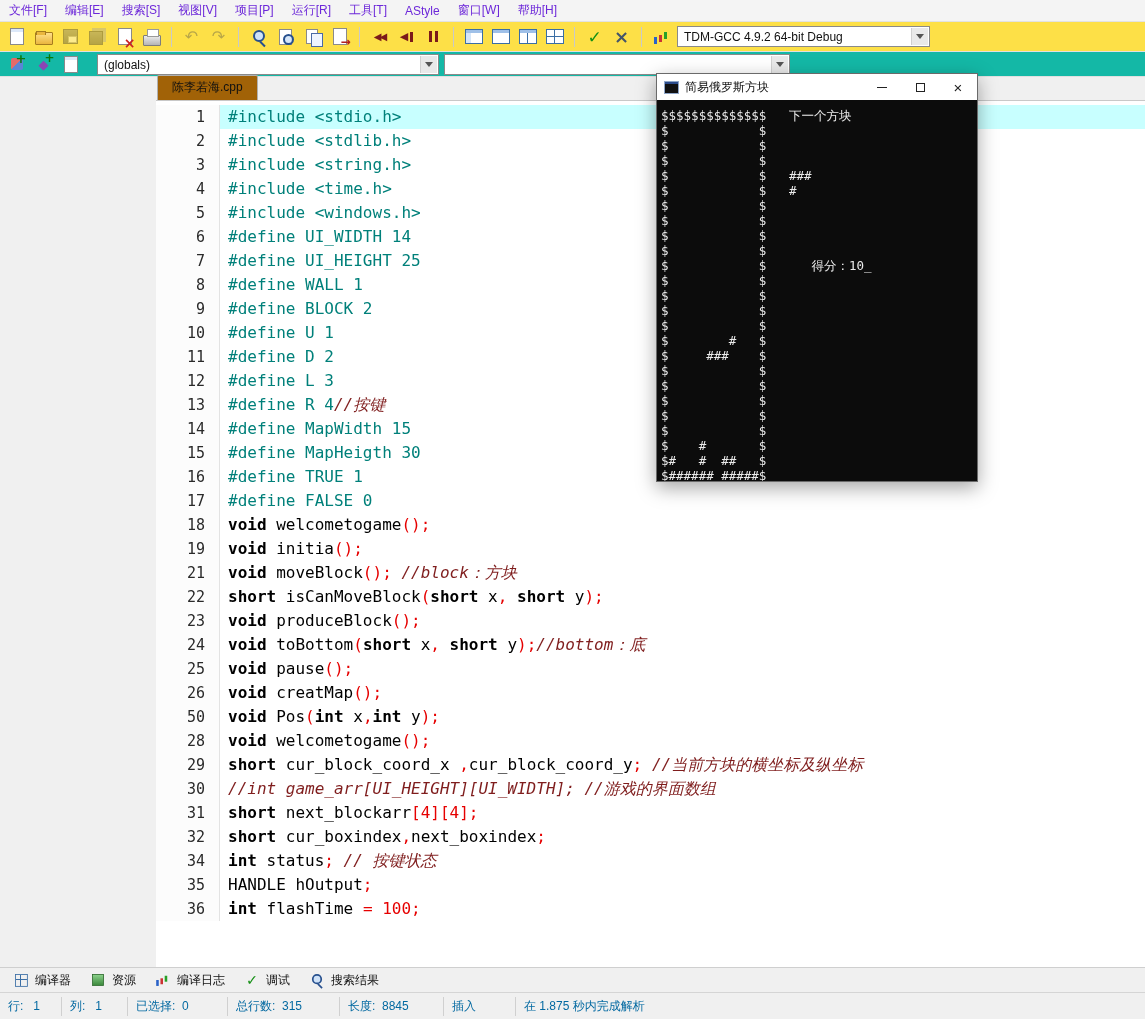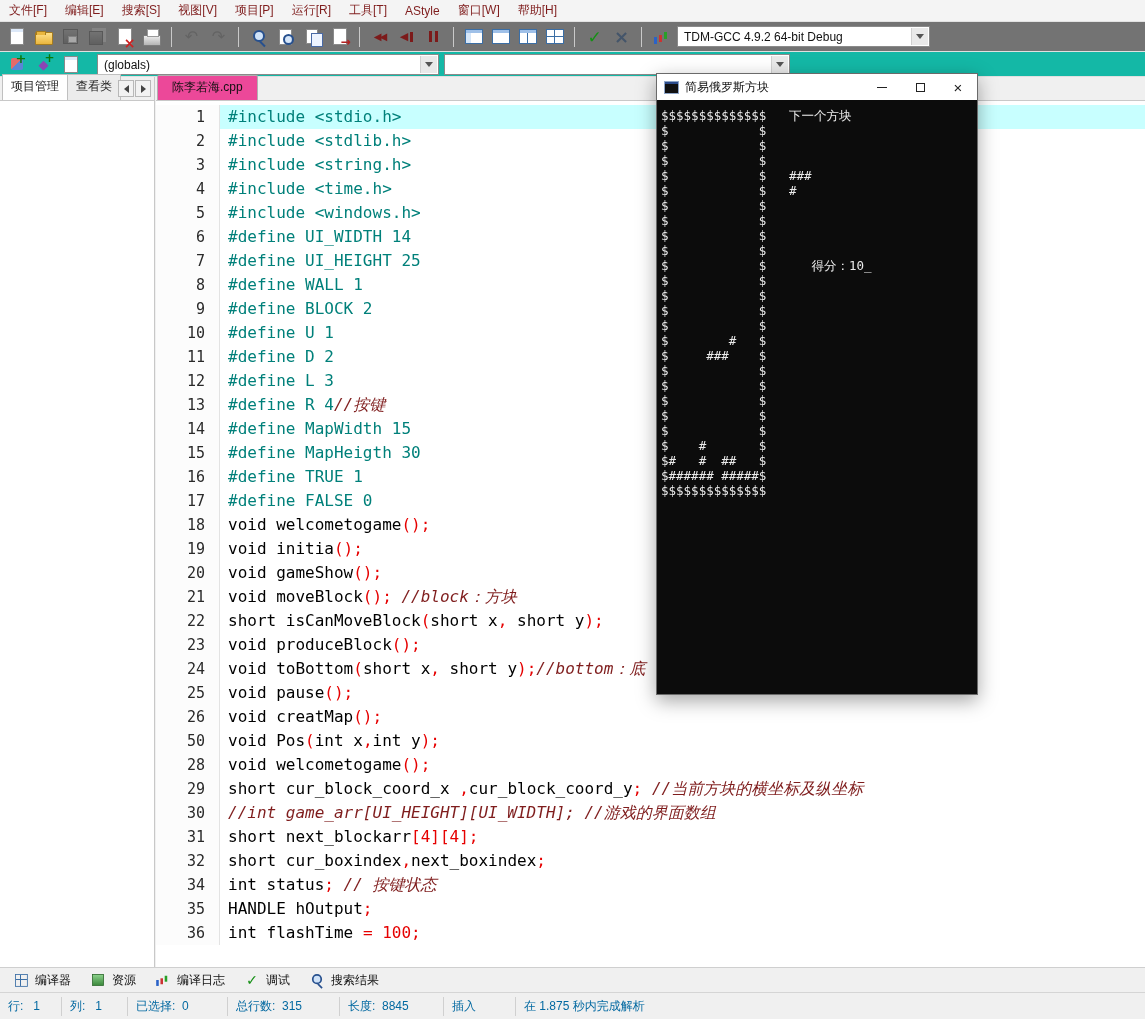--- a/index.html
+++ b/index.html
@@ -1,25 +1,25 @@
 <!DOCTYPE html>
 <html><head>
 <meta charset="utf-8">
 <style>
   *{margin:0;padding:0;box-sizing:border-box}
   html,body{width:1145px;height:1019px}
   body{font-family:"Liberation Sans",sans-serif;background:#fff;position:relative;overflow:hidden}
   .app{position:absolute;inset:0;background:#f0f0f0}
 
   
-  .menubar{position:absolute;left:0;top:0;right:0;height:22px;background:#f4f4f4;border-bottom:1px solid #e2e2e2;display:flex;align-items:stretch;font-size:12px;color:#7f1d1d}
+  .menubar{position:absolute;left:0;top:0;right:0;height:22px;background:#f4f4f4;border-bottom:1px solid #e2e2e2;display:flex;align-items:stretch;font-size:12px;color:#6d28d9}
   .menu-item{padding:0 9px;display:flex;align-items:center;cursor:default}
 
   
-  .toolbar1{position:absolute;left:0;top:22px;right:0;height:30px;background:#737373;border-bottom:1px solid #e0e0e0;display:flex;align-items:center;padding:0 3px}
+  .toolbar1{position:absolute;left:0;top:22px;right:0;height:30px;background:#fde047;border-bottom:1px solid #e0e0e0;display:flex;align-items:center;padding:0 3px}
   .toolbar2{position:absolute;left:0;top:52px;right:0;height:25px;background:#14b8a6;border-bottom:1px solid #e0e0e0;display:flex;align-items:center;padding:0 3px}
   .tb-groups{display:flex;align-items:center}
   .tb-sep{width:1px;height:20px;background:#c9c9c9;margin:0 6px;display:inline-block}
   .tb-btn{width:27px;height:26px;border:0;background:transparent;display:inline-flex;align-items:center;justify-content:center;padding:0;cursor:default}
   .tb-btn.disabled{opacity:.38;filter:grayscale(1)}
 
   .ic{position:relative;width:22px;height:22px;display:inline-flex;align-items:center;justify-content:center;font-family:"DejaVu Sans",sans-serif;flex:none}
 
   .ic-page::before{content:"";width:12px;height:15px;background:#fff;border:1px solid #8a8a8a;box-shadow:inset 0 3px 0 #dce8f8}
   .ic-folder::before{content:"";width:16px;height:11px;margin-top:4px;background:linear-gradient(#ffe08a,#eab63e);border:1px solid #a67c1f;border-radius:1px}
@@ -79,45 +79,45 @@
   .ltab.active{background:#fff;padding-bottom:5px}
   .tab-scroll{position:absolute;right:3px;top:3px;display:flex;gap:1px}
   .tsb{width:16px;height:17px;background:#f2f2f2;border:1px solid #b8b8b8;display:flex;align-items:center;justify-content:center}
   .tri-l{width:0;height:0;border-top:4px solid transparent;border-bottom:4px solid transparent;border-right:5px solid #444}
   .tri-r{width:0;height:0;border-top:4px solid transparent;border-bottom:4px solid transparent;border-left:5px solid #444}
   .left-body{position:absolute;top:25px;left:0;right:0;bottom:0;background:#fff}
 
   
   .editor{position:absolute;left:156px;top:77px;right:0;bottom:52px;background:#fff}
   .filetab-bar{height:24px;background:#f0f0f0;border-bottom:1px solid #c8c8c8;display:flex;align-items:flex-end;padding-left:1px}
-  .filetab{background:#ec4899;border:1px solid #b0b0b0;border-bottom:none;padding:3px 14px 4px;font-size:12px;color:#111;border-radius:2px 2px 0 0}
+  .filetab{background:#a16207;border:1px solid #b0b0b0;border-bottom:none;padding:3px 14px 4px;font-size:12px;color:#111;border-radius:2px 2px 0 0}
   .editor-body{position:absolute;top:24px;left:0;right:0;bottom:0;background:#fff;overflow:hidden;font-family:"DejaVu Sans Mono","Liberation Mono",monospace;font-size:16px;padding-top:4px}
   .ed-line{display:flex;height:24px;line-height:24px;white-space:pre}
   .ln-num{width:64px;flex:none;text-align:right;padding-right:14px;color:#2a2a2a;font-size:15px;background:#fcfcfc;border-right:1px solid #e3e3e3}
   .ln-code{flex:1;padding-left:8px;white-space:pre;color:#000}
   .ed-line.current .ln-code{background:#c8ffff}
   .tk-pp{color:#00807a}
-  .tk-kw{color:#000;font-weight:normal}
+  .tk-kw{color:#000;font-weight:bold}
   .tk-id{color:#000}
   .tk-sym{color:#e60000}
   .tk-num{color:#e60000}
   .tk-cmt{color:#7f1d1d;font-style:italic}
 
   
   .bottom-bar{position:absolute;left:0;right:0;bottom:27px;height:25px;background:#f0f0f0;border-top:1px solid #cfcfcf;display:flex;align-items:center;font-size:12px;padding-left:2px}
   .btab{display:flex;align-items:center;gap:3px;padding:12px 8px;height:100%;color:#111}
   .btab .ic{transform:scale(.85)}
 
   
   .statusbar{position:absolute;left:0;right:0;bottom:0;height:27px;background:#f0f0f0;border-top:1px solid #d5d5d5;display:flex;align-items:center;font-size:12px;color:#0369a1}
   .sseg{white-space:pre;padding:0 8px;border-right:1px solid #d0d0d0;height:19px;display:flex;align-items:center}
   .sseg-1{width:62px}.sseg-2{width:66px}.sseg-3{width:100px}.sseg-4{width:112px}.sseg-5{width:104px}.sseg-6{width:72px}.sseg-7{flex:1;border-right:none}
 
   
-  .console{position:absolute;left:656px;top:73px;width:322px;height:622px;border:1px solid #6a6a6a;box-shadow:0 6px 18px rgba(0,0,0,.35);z-index:10;background:#0c0c0c}
+  .console{position:absolute;left:656px;top:73px;width:322px;height:409px;border:1px solid #6a6a6a;box-shadow:0 6px 18px rgba(0,0,0,.35);z-index:10;background:#0c0c0c}
   .console-titlebar{position:absolute;left:0;top:0;right:0;height:26px;background:#fff;display:flex;align-items:center;padding-left:7px;font-size:12px;color:#111}
   .console-ico{width:15px;height:13px;background:#111;border:1px solid #8fa6c8;box-shadow:inset 0 2px 0 #2a4a8a;margin-right:6px;flex:none}
   .console-title{flex:1;white-space:nowrap;overflow:hidden}
   .cbtn{width:38px;height:26px;display:flex;align-items:center;justify-content:center;flex:none;font-size:15px;color:#222}
   .glyph-min{width:10px;height:1px;background:#222}
   .glyph-max{width:9px;height:9px;border:1px solid #222}
   .console-body{position:absolute;top:26px;left:0;right:0;bottom:0;background:#0c0c0c;color:#ebebeb;font-family:"DejaVu Sans Mono","Liberation Mono",monospace;font-size:12.5px;line-height:15px;padding:8px 0 0 4px;overflow:hidden}
   .c-line{white-space:pre;height:15px}
 </style>
 </head>
@@ -237,37 +237,20 @@
     <div class="combo combo-globals">
       <span class="combo-text">(globals)</span>
       <span class="combo-arrow"></span>
     </div>
     <div class="combo combo-members">
       <span class="combo-text"></span>
       <span class="combo-arrow"></span>
     </div>
   </div>
 
-  <div class="left-panel">
-    <div class="left-tabs">
-      <span style="display:flex">
-          <div class="ltab active">项目管理</div>
-          <div class="ltab">查看类</div>
-        </span>
-      <span class="tab-scroll">
-        <span class="tsb">
-            <span class="tri-l"></span>
-          </span>
-        <span class="tsb">
-            <span class="tri-r"></span>
-          </span>
-      </span>
-    </div>
-    <div class="left-body"></div>
-  </div>
 
   <div class="editor">
     <div class="filetab-bar">
       <div class="filetab">
         <span>陈李若海.cpp</span>
       </div>
     </div>
     <div class="editor-body">
       <div>
           <div class="ed-line current"><span class="ln-num">1</span><span class="ln-code"><span class="tk-pp">#include &lt;stdio.h&gt;</span></span></div>
@@ -282,21 +265,20 @@
           <div class="ed-line"><span class="ln-num">10</span><span class="ln-code"><span class="tk-pp">#define U 1</span></span></div>
           <div class="ed-line"><span class="ln-num">11</span><span class="ln-code"><span class="tk-pp">#define D 2</span></span></div>
           <div class="ed-line"><span class="ln-num">12</span><span class="ln-code"><span class="tk-pp">#define L 3</span></span></div>
           <div class="ed-line"><span class="ln-num">13</span><span class="ln-code"><span class="tk-pp">#define R 4</span><span class="tk-cmt">//按键</span></span></div>
           <div class="ed-line"><span class="ln-num">14</span><span class="ln-code"><span class="tk-pp">#define MapWidth 15</span></span></div>
           <div class="ed-line"><span class="ln-num">15</span><span class="ln-code"><span class="tk-pp">#define MapHeigth 30</span></span></div>
           <div class="ed-line"><span class="ln-num">16</span><span class="ln-code"><span class="tk-pp">#define TRUE 1</span></span></div>
           <div class="ed-line"><span class="ln-num">17</span><span class="ln-code"><span class="tk-pp">#define FALSE 0</span></span></div>
           <div class="ed-line"><span class="ln-num">18</span><span class="ln-code"><span class="tk-kw">void</span><span class="tk-id"> welcometogame</span><span class="tk-sym">();</span></span></div>
           <div class="ed-line"><span class="ln-num">19</span><span class="ln-code"><span class="tk-kw">void</span><span class="tk-id"> initia</span><span class="tk-sym">();</span></span></div>
-          <div class="ed-line"><span class="ln-num">20</span><span class="ln-code"><span class="tk-kw">void</span><span class="tk-id"> gameShow</span><span class="tk-sym">();</span></span></div>
           <div class="ed-line"><span class="ln-num">21</span><span class="ln-code"><span class="tk-kw">void</span><span class="tk-id"> moveBlock</span><span class="tk-sym">();</span><span class="tk-cmt"> //block：方块</span></span></div>
           <div class="ed-line"><span class="ln-num">22</span><span class="ln-code"><span class="tk-kw">short</span><span class="tk-id"> isCanMoveBlock</span><span class="tk-sym">(</span><span class="tk-kw">short</span><span class="tk-id"> x</span><span class="tk-sym">,</span><span class="tk-kw"> short</span><span class="tk-id"> y</span><span class="tk-sym">);</span></span></div>
           <div class="ed-line"><span class="ln-num">23</span><span class="ln-code"><span class="tk-kw">void</span><span class="tk-id"> produceBlock</span><span class="tk-sym">();</span></span></div>
           <div class="ed-line"><span class="ln-num">24</span><span class="ln-code"><span class="tk-kw">void</span><span class="tk-id"> toBottom</span><span class="tk-sym">(</span><span class="tk-kw">short</span><span class="tk-id"> x</span><span class="tk-sym">,</span><span class="tk-kw"> short</span><span class="tk-id"> y</span><span class="tk-sym">);</span><span class="tk-cmt">//bottom：底</span></span></div>
           <div class="ed-line"><span class="ln-num">25</span><span class="ln-code"><span class="tk-kw">void</span><span class="tk-id"> pause</span><span class="tk-sym">();</span></span></div>
           <div class="ed-line"><span class="ln-num">26</span><span class="ln-code"><span class="tk-kw">void</span><span class="tk-id"> creatMap</span><span class="tk-sym">();</span></span></div>
           <div class="ed-line"><span class="ln-num">50</span><span class="ln-code"><span class="tk-kw">void</span><span class="tk-id"> Pos</span><span class="tk-sym">(</span><span class="tk-kw">int</span><span class="tk-id"> x</span><span class="tk-sym">,</span><span class="tk-kw">int</span><span class="tk-id"> y</span><span class="tk-sym">);</span></span></div>
           <div class="ed-line"><span class="ln-num">28</span><span class="ln-code"><span class="tk-kw">void</span><span class="tk-id"> welcometogame</span><span class="tk-sym">();</span></span></div>
           <div class="ed-line"><span class="ln-num">29</span><span class="ln-code"><span class="tk-kw">short</span><span class="tk-id"> cur_block_coord_x </span><span class="tk-sym">,</span><span class="tk-id">cur_block_coord_y</span><span class="tk-sym">;</span><span class="tk-cmt"> //当前方块的横坐标及纵坐标</span></span></div>
           <div class="ed-line"><span class="ln-num">30</span><span class="ln-code"><span class="tk-cmt">//int game_arr[UI_HEIGHT][UI_WIDTH]; //游戏的界面数组</span></span></div>

